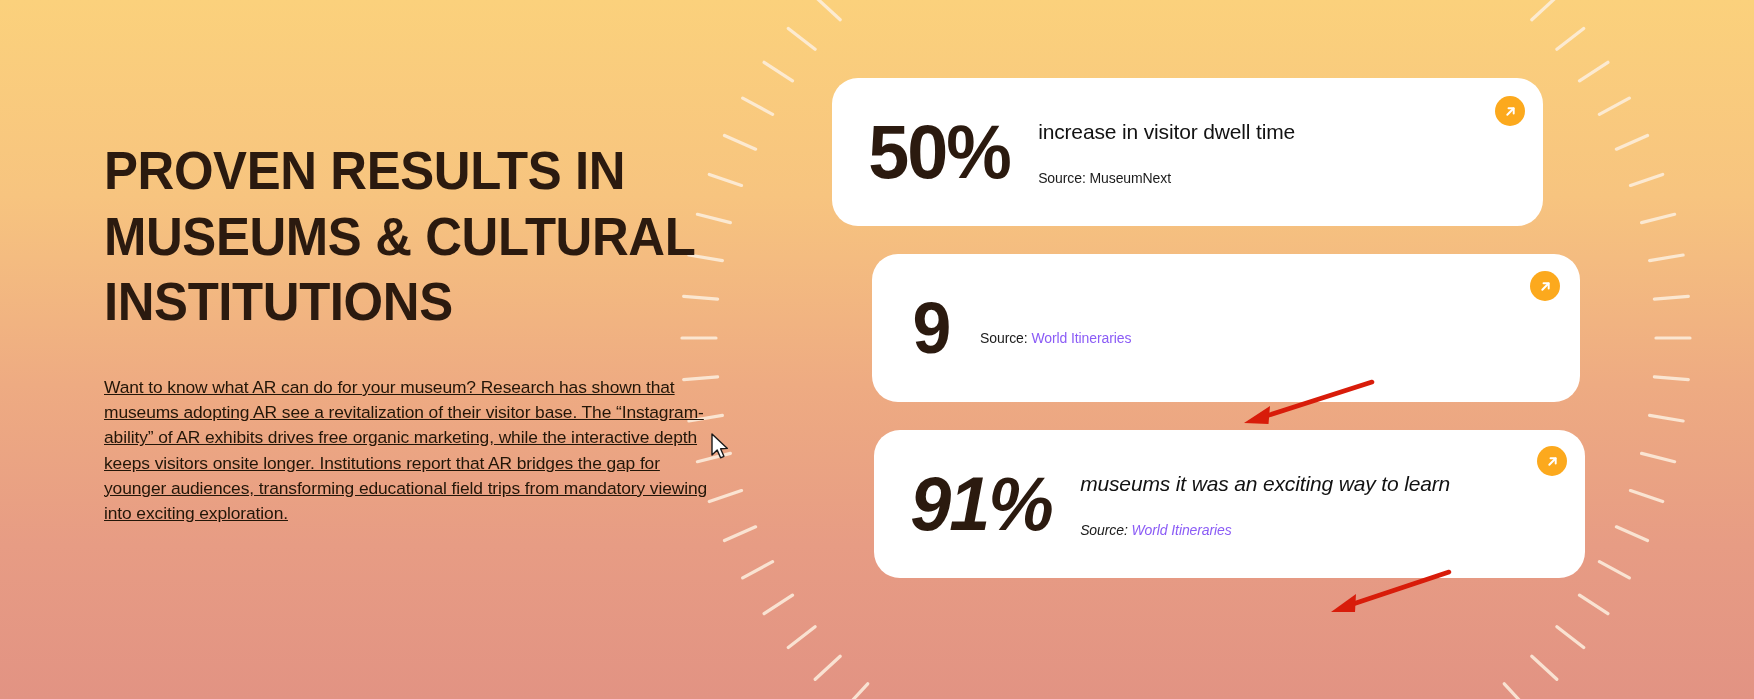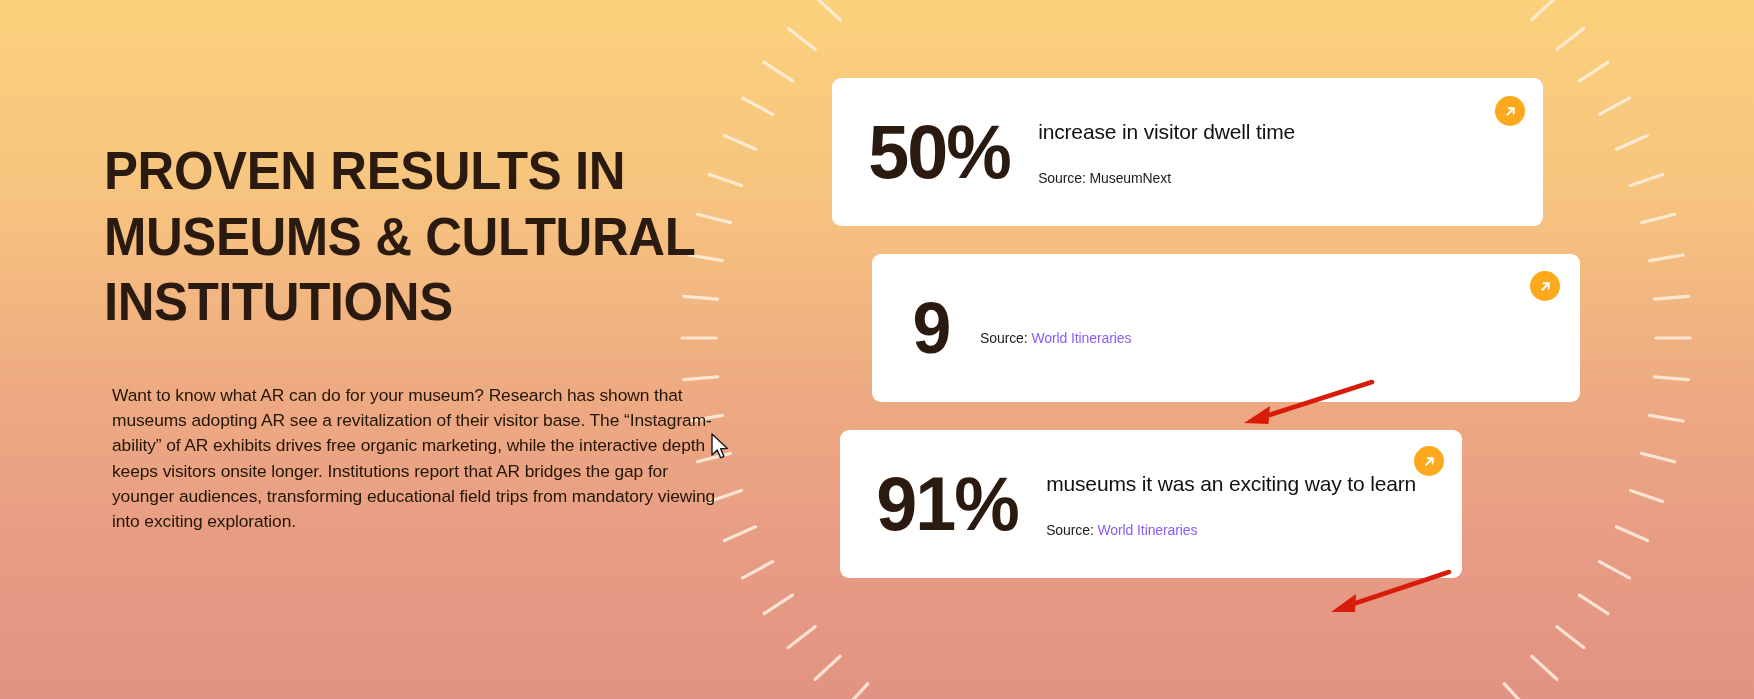--- a/index.html
+++ b/index.html
@@ -55,44 +55,45 @@
     font-size: 53px;
     line-height: 1.24;
     font-weight: 700;
     letter-spacing: -0.4px;
     color: #2b1a0f;
     text-transform: uppercase;
     transform: scaleX(0.96);
     transform-origin: left top;
   }
   .body-copy {
-    margin: 8px;
+    margin: 0;
     position: absolute;
     top: 237px;
     left: 0;
     width: 612px;
     font-size: 17.4px;
     line-height: 25.2px;
     color: #231608;
     letter-spacing: -0.1px;
+    text-decoration: underline;
   }
 
   
   .card {
     position: absolute;
     background: #ffffff;
-    border-radius: 9px;
+    border-radius: 26px;
     box-sizing: border-box;
     display: flex;
     align-items: center;
     justify-content: flex-end;
   }
   #card-1 { left: 832px; top: 78px;  width: 711px; height: 148px; }
   #card-2 { left: 872px; top: 254px; width: 708px; height: 148px; }
-  #card-3 { left: 840px; top: 430px; width: 622px; height: 148px; }
+  #card-3 { left: 874px; top: 430px; width: 711px; height: 148px; font-style: italic; }
 
   .card-inner {
     display: flex;
     align-items: center;
     width: 100%;
     height: 100%;
     padding: 0 18px 0 34px;
     box-sizing: border-box;
   }
 

